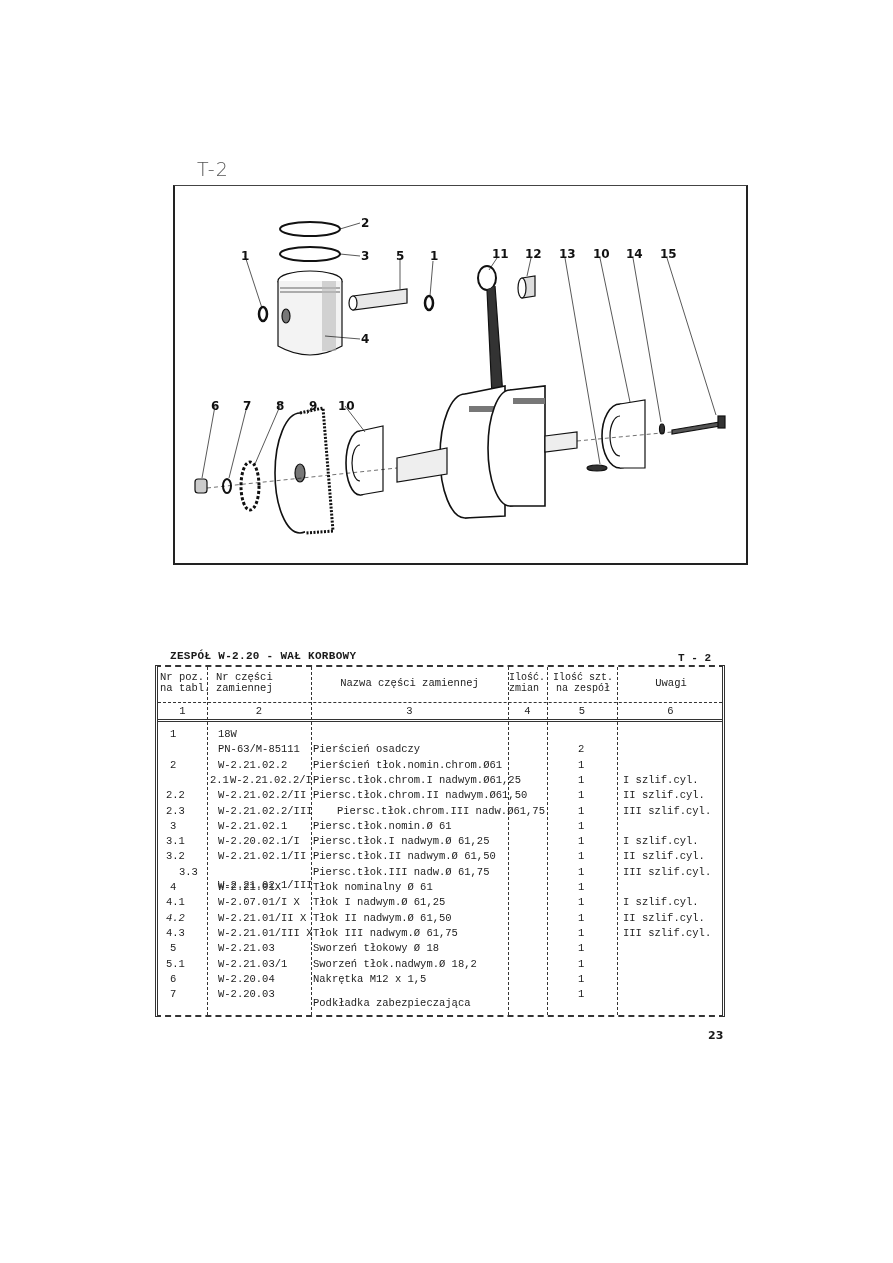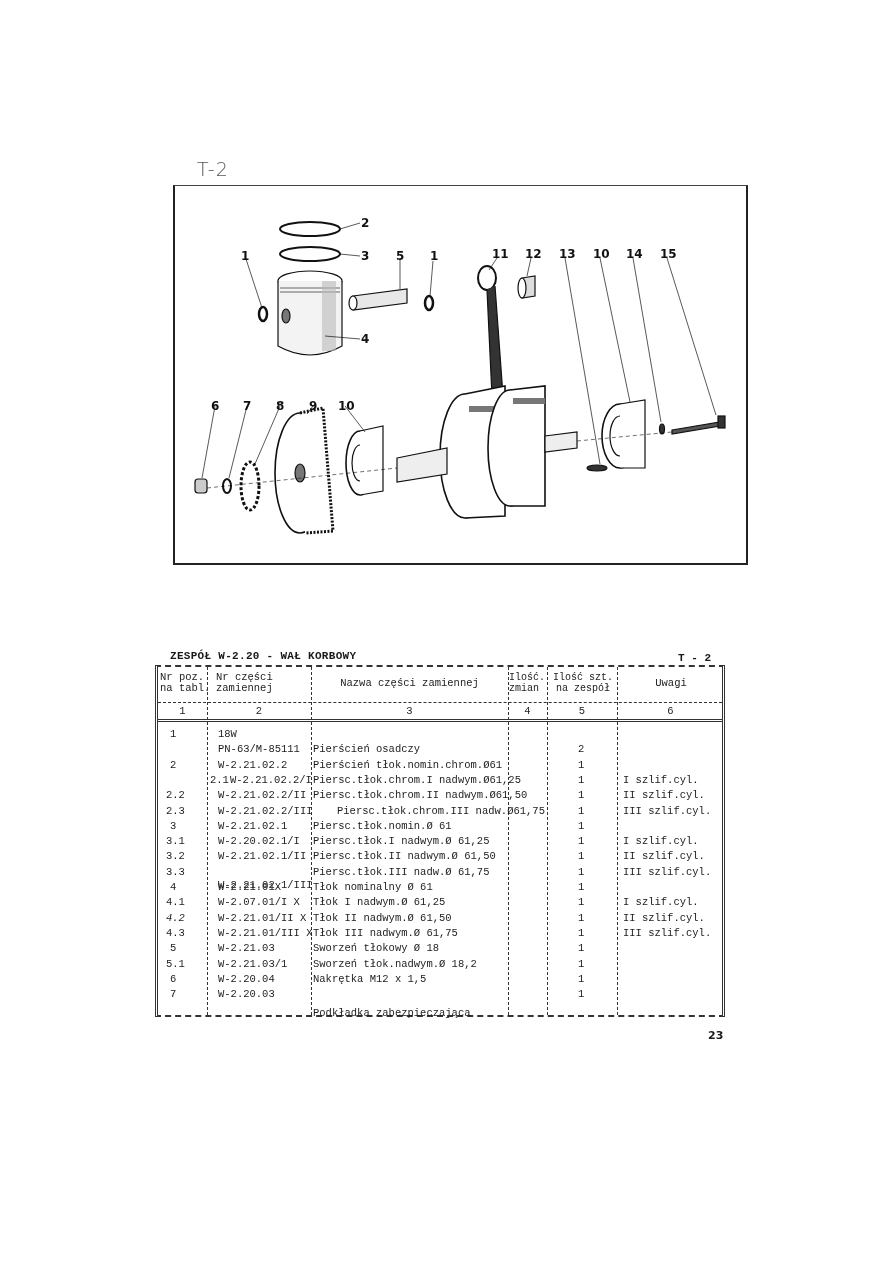--- a/index.html
+++ b/index.html
@@ -224,21 +224,21 @@
       </div>
       <div>
         <div class="cell" style="left: 8px; top: 182.4px;">3.2</div>
         <div class="cell" style="left: 60px; top: 182.4px;">W-2.21.02.1/II</div>
         <div class="cell" style="left: 155px; top: 182.4px;">Piersc.tłok.II nadwym.Ø 61,50</div>
         <div class="cell" style="left: 355px; top: 182.4px;"></div>
         <div class="cell" style="left: 420px; top: 182.4px;">1</div>
         <div class="cell" style="left: 465px; top: 182.4px;">II szlif.cyl.</div>
       </div>
       <div>
-        <div class="cell" style="left: 8px; top: 197.7px; text-align: center;">3.3</div>
+        <div class="cell" style="left: 21px; top: 197.7px; text-align: center;">3.3</div>
         <div class="cell" style="left: 60px; top: 211px;">W-2.21.02.1/III</div>
         <div class="cell" style="left: 155px; top: 197.7px;">Piersc.tłok.III nadw.Ø 61,75</div>
         <div class="cell" style="left: 355px; top: 197.7px;"></div>
         <div class="cell" style="left: 420px; top: 197.7px;">1</div>
         <div class="cell" style="left: 465px; top: 197.7px;">III szlif.cyl.</div>
       </div>
       <div>
         <div class="cell" style="left: 12px; top: 213px;">4</div>
         <div class="cell" style="left: 60px; top: 213px;">W-2.21.01X</div>
         <div class="cell" style="left: 155px; top: 213px;">Tłok nominalny Ø 61</div>
@@ -290,21 +290,21 @@
         <div class="cell" style="left: 12px; top: 304.8px;">6</div>
         <div class="cell" style="left: 60px; top: 304.8px;">W-2.20.04</div>
         <div class="cell" style="left: 155px; top: 304.8px;">Nakrętka M12 x 1,5</div>
         <div class="cell" style="left: 355px; top: 304.8px;"></div>
         <div class="cell" style="left: 420px; top: 304.8px;">1</div>
         <div class="cell" style="left: 465px; top: 304.8px;"></div>
       </div>
       <div>
         <div class="cell" style="left: 12px; top: 320.1px;">7</div>
         <div class="cell" style="left: 60px; top: 320.1px;">W-2.20.03</div>
-        <div class="cell" style="left: 155px; top: 339px;">Podkładka zabezpieczająca</div>
+        <div class="cell" style="left: 155px; top: 329px;">Podkładka zabezpieczająca</div>
         <div class="cell" style="left: 355px; top: 320.1px;"></div>
         <div class="cell" style="left: 420px; top: 320.1px;">1</div>
         <div class="cell" style="left: 465px; top: 320.1px;"></div>
       </div>
     </div>
 </div>
 
 <div class="page-number">23</div>
 
 </body></html>

